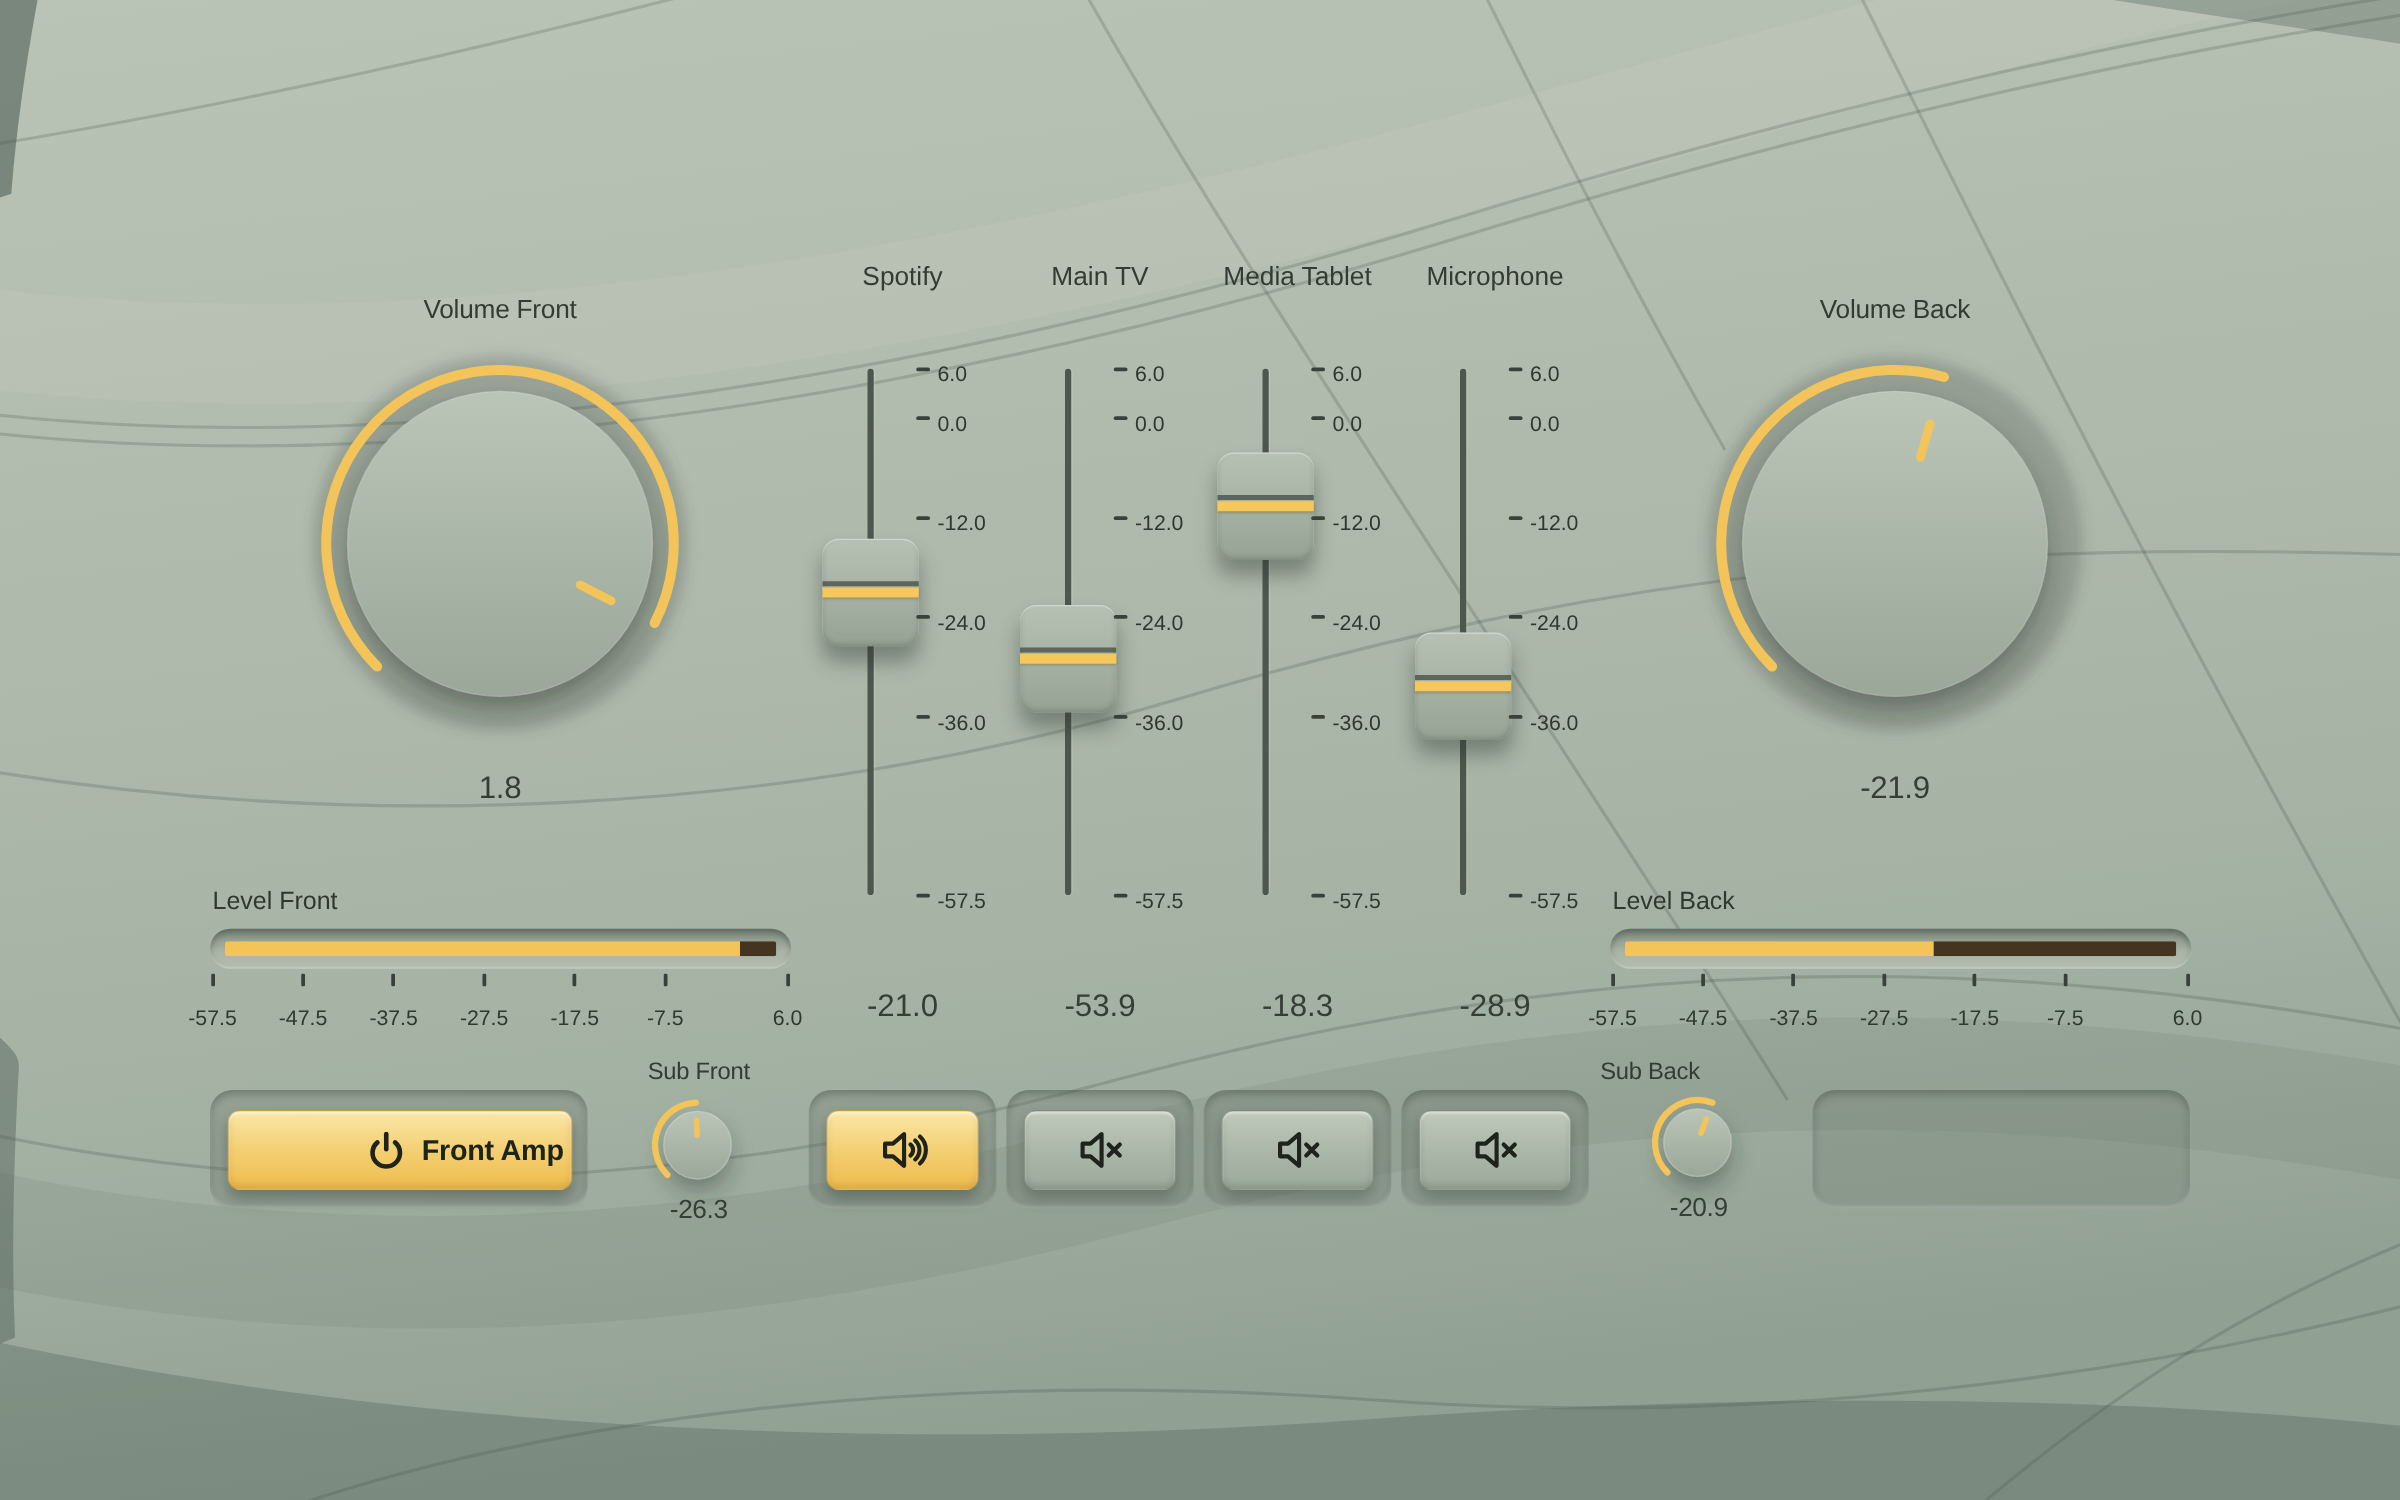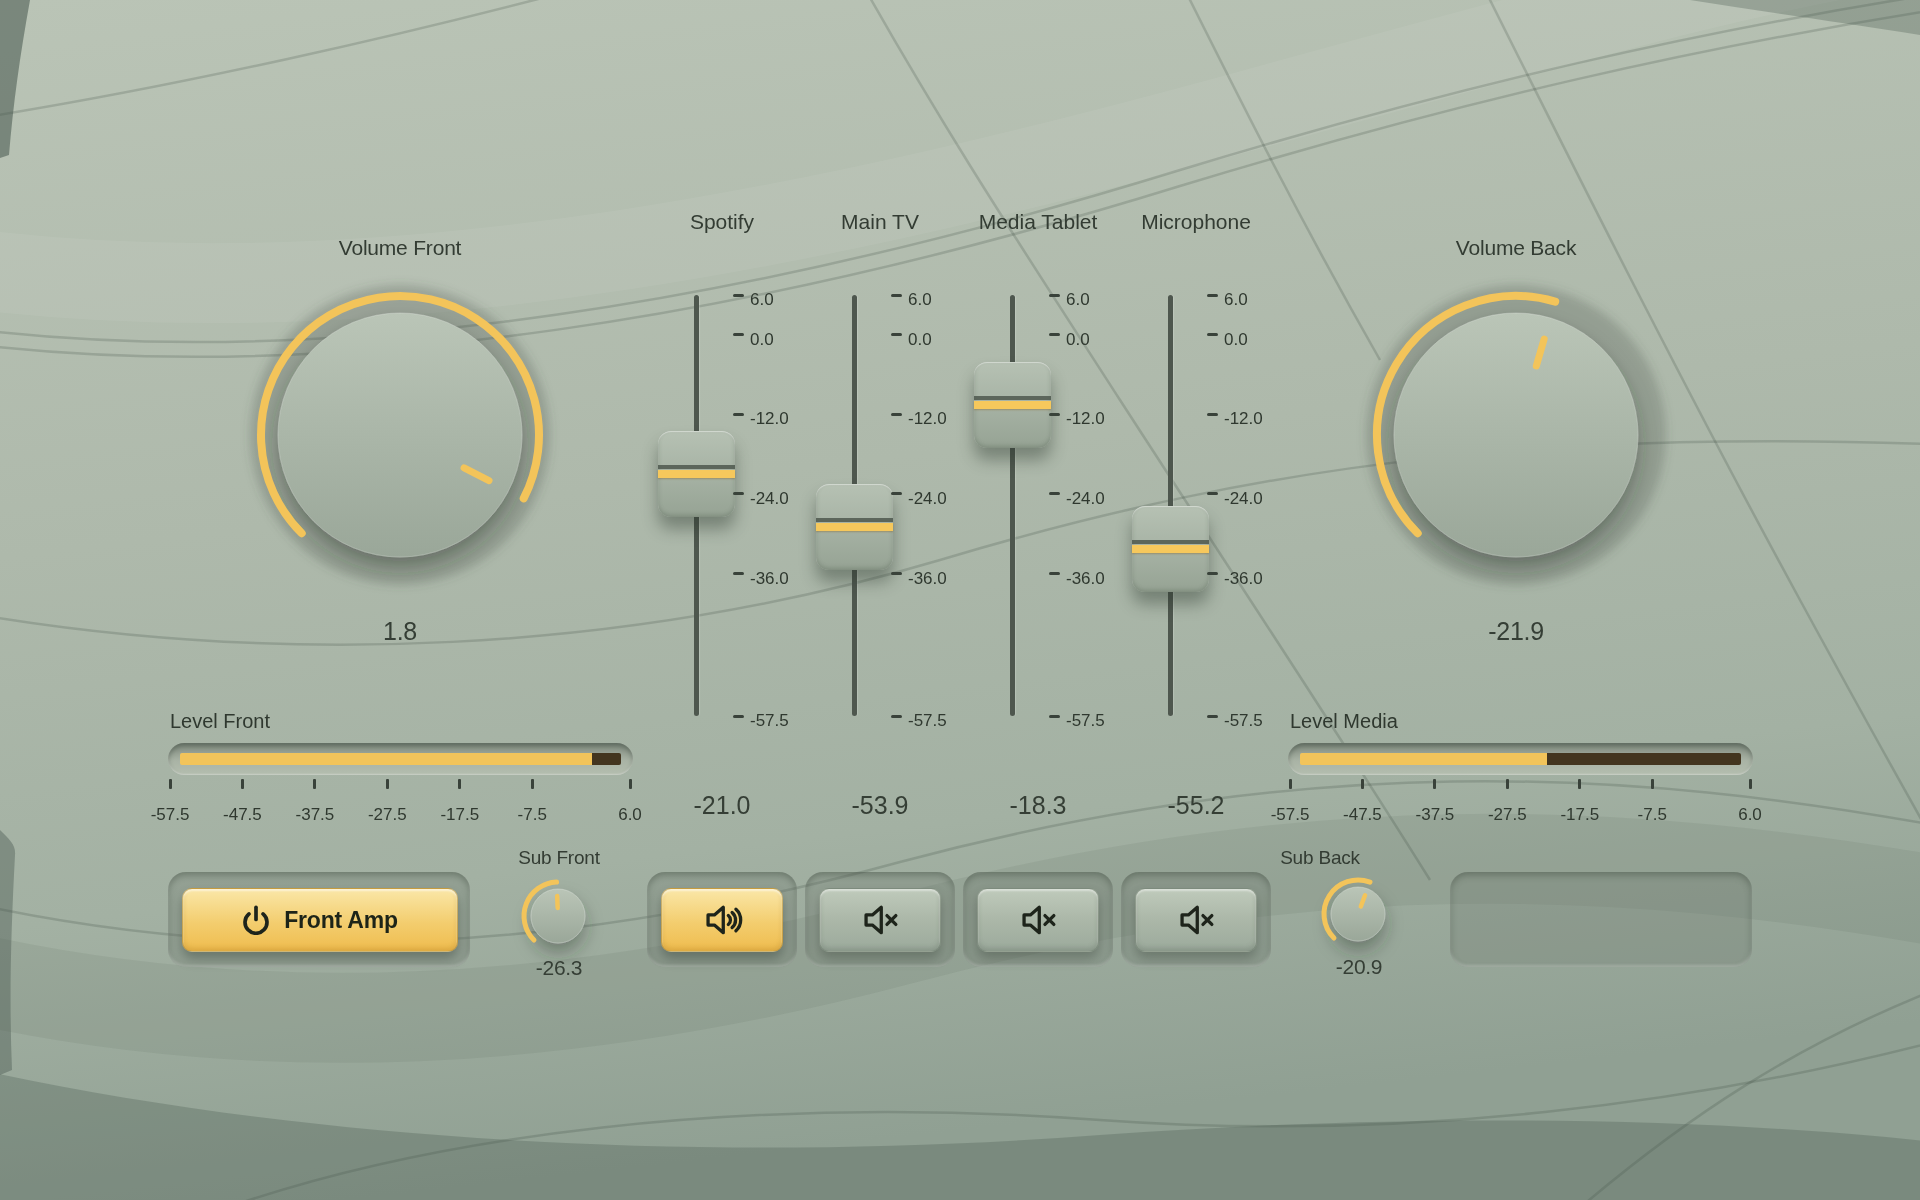--- a/index.html
+++ b/index.html
@@ -43,21 +43,21 @@
                box-shadow:inset 0 3px 5px rgba(40,52,42,.38),inset 0 -1px 2px rgba(255,255,255,.4);}
   .meter-inner{position:absolute;left:12px;top:43px;width:441px;height:12px;display:flex;border-radius:2px;overflow:hidden;}
   .meter-fill{height:100%;background:#F2C45A;}
   .meter-rest{flex:1;height:100%;background:#43351F;}
   .meter-tick-dash{position:absolute;top:69px;width:3px;height:10px;background:#39423A;border-radius:1px;}
   .meter-tick-label{position:absolute;top:95px;transform:translateX(-50%);font-size:17px;color:#2F382F;white-space:nowrap;}
 
   
   .well-panel{position:absolute;border-radius:18px;background:rgba(112,124,112,.30);
               box-shadow:inset 0 3px 7px rgba(45,57,46,.38),inset 0 -2px 3px rgba(255,255,255,.28);}
-  .big-btn{position:absolute;display:flex;align-items:center;justify-content:center;gap:14px;
+  .big-btn{position:absolute;display:flex;align-items:center;justify-content:flex-end;gap:14px;
            border-radius:10px;border:1px solid rgba(120,94,36,.35);cursor:default;
            background:linear-gradient(180deg,#FAE7A8 0%,#F3CD6E 55%,#EFBC4E 100%);
            box-shadow:0 7px 12px rgba(43,54,44,.38),inset 0 2px 2px rgba(255,255,255,.55),inset 0 -3px 5px rgba(150,100,20,.22);}
   .big-btn-label{font-size:23px;font-weight:bold;color:#1D2418;letter-spacing:-.2px;}
   .mute-btn{position:absolute;display:flex;align-items:center;justify-content:center;
             border-radius:10px;border:1px solid rgba(70,84,70,.35);
             background:linear-gradient(180deg,#BFCABB 0%,#ABB7A8 50%,#9CAA9C 100%);
             box-shadow:0 7px 12px rgba(43,54,44,.32),inset 0 2px 2px rgba(255,255,255,.45),inset 0 -3px 5px rgba(60,72,62,.2);}
   .mute-btn .icon-on{display:none;}
   .mute-btn.on{background:linear-gradient(180deg,#FAE7A8 0%,#F3CD6E 55%,#EFBC4E 100%);
@@ -214,21 +214,21 @@
         <div class="slider-tick-label" style="top: 189.8px;">0.0</div>
         <div class="slider-tick-dash" style="top: 262.8px;"></div>
         <div class="slider-tick-label" style="top: 269.3px;">-12.0</div>
         <div class="slider-tick-dash" style="top: 342.4px;"></div>
         <div class="slider-tick-label" style="top: 348.9px;">-24.0</div>
         <div class="slider-tick-dash" style="top: 422px;"></div>
         <div class="slider-tick-label" style="top: 428.5px;">-36.0</div>
         <div class="slider-tick-dash" style="top: 564.5px;"></div>
         <div class="slider-tick-label" style="top: 571px;">-57.5</div>
       </div>
-    <div class="slider-value">-55.2</div>
+    <div class="slider-value">-28.9</div>
   </div>
 
   <div class="meter" style="left:168px;top:710px;">
     <div class="meter-label">Level Front</div>
     <div class="meter-track"></div>
     <div class="meter-inner">
       <div class="meter-fill" style="width: 411.8px;"></div>
       <div class="meter-rest"></div>
     </div>
     <div class="meter-ticks">
@@ -242,21 +242,21 @@
         <div class="meter-tick-label" style="left: 219.3px;">-27.5</div>
         <div class="meter-tick-dash" style="left: 290.3px;"></div>
         <div class="meter-tick-label" style="left: 291.8px;">-17.5</div>
         <div class="meter-tick-dash" style="left: 362.7px;"></div>
         <div class="meter-tick-label" style="left: 364.2px;">-7.5</div>
         <div class="meter-tick-dash" style="left: 460.5px;"></div>
         <div class="meter-tick-label" style="left: 462px;">6.0</div>
       </div>
   </div>
   <div class="meter" style="left:1288px;top:710px;">
-    <div class="meter-label">Level Media</div>
+    <div class="meter-label">Level Back</div>
     <div class="meter-track"></div>
     <div class="meter-inner">
       <div class="meter-fill" style="width: 247.2px;"></div>
       <div class="meter-rest"></div>
     </div>
     <div class="meter-ticks">
         <div class="meter-tick-dash" style="left: 0.5px;"></div>
         <div class="meter-tick-label" style="left: 2px;">-57.5</div>
         <div class="meter-tick-dash" style="left: 72.9px;"></div>
         <div class="meter-tick-label" style="left: 74.4px;">-47.5</div>

